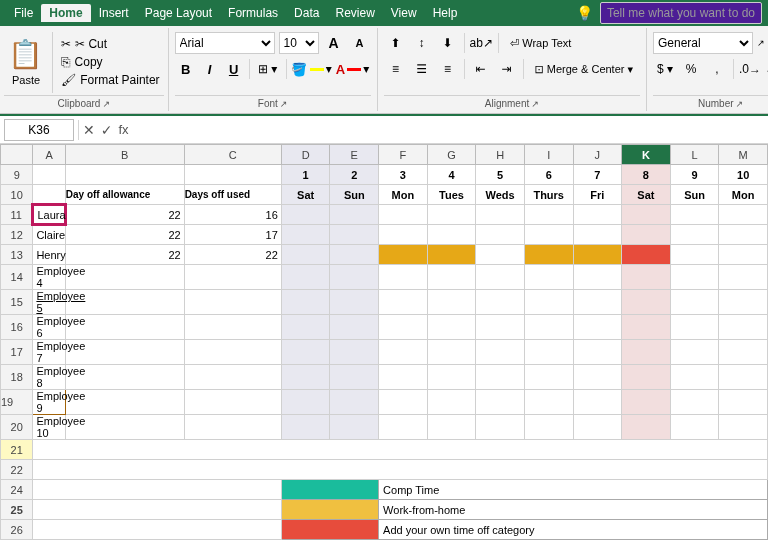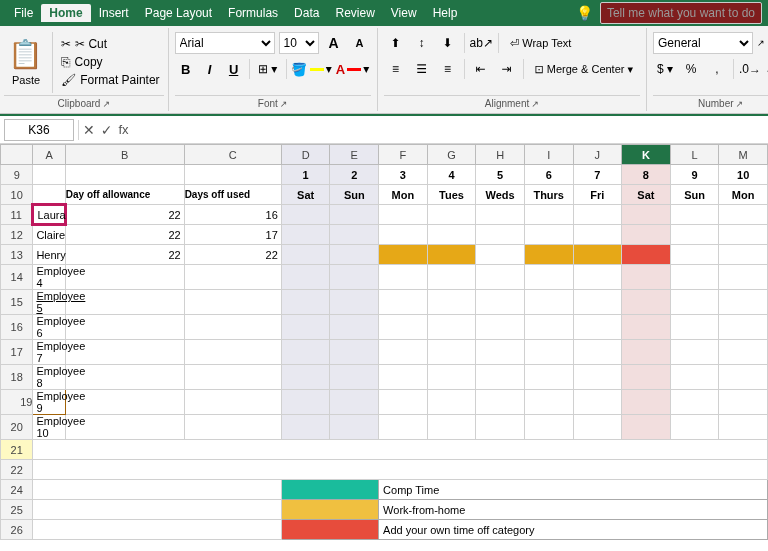--- a/index.html
+++ b/index.html
@@ -23,21 +23,21 @@
     .formula-input { flex: 1; height: 22px; border: none; font-size: 12px; outline: none; padding: 0 4px; }
 
     .ribbon-full { background: #f3f3f3; border-bottom: 2px solid #217346; }
     .menu-it { color: white; font-size: 12px; padding: 2px 8px; cursor: pointer; border-radius: 2px; }
     .menu-it.active-tab { background: #f3f3f3; color: #217346; font-weight: 600; border-radius: 2px 2px 0 0; }
 
     .ribbon-main { display: flex; align-items: stretch; background: #f3f3f3; padding: 2px 0; border-bottom: 1px solid #c8c8c8; min-height: 88px; }
     .rg-label { font-size: 10px; color: #555; text-align: center; padding: 2px 4px; border-top: 1px solid #d0d0d0; margin-top: 2px; display: flex; align-items: center; justify-content: center; gap: 2px; }
     .rg-label-expander { font-size: 9px; cursor: pointer; }
 
-    .search-bar { background: #7f1d1d; border: 1px solid #ccc; border-radius: 2px; height: 22px; padding: 0 6px; font-size: 12px; display: flex; align-items: center; gap: 4px; min-width: 160px; color: #999; cursor: text; }
+    .search-bar { background: #4c1d95; border: 1px solid #ccc; border-radius: 2px; height: 22px; padding: 0 6px; font-size: 12px; display: flex; align-items: center; gap: 4px; min-width: 160px; color: #999; cursor: text; }
     .lightbulb { color: #f5a623; font-size: 14px; }
   </style>
 </head>
 <body>
 
 <div style="background:#217346;">
   <div style="display:flex; align-items:center; height:26px; padding:0 6px;">
     <span class="menu-it">File</span>
     <span class="menu-it active-tab" style="background:#f3f3f3;color:#217346;font-weight:600;border-radius:2px 2px 0 0;">Home</span>
     <span class="menu-it">Insert</span>
@@ -397,21 +397,21 @@
         <td style="border:1px solid #d0d0d0;"></td>
         <td style="border:1px solid #d0d0d0;"></td>
         <td style="border:1px solid #d0d0d0;"></td>
         <td style="border:1px solid #d0d0d0;"></td>
         <td style="border:1px solid #d0d0d0;"></td>
         <td style="border:1px solid #d0d0d0;background:#f2dede;"></td>
         <td style="border:1px solid #d0d0d0;"></td>
         <td style="border:1px solid #d0d0d0;"></td>
       </tr>
       <tr style="height:20px;">
-        <td style="border:1px solid #d0d0d0;text-align:right;background:#f3f3f3;color:#444;">19</td>
+        <td style="border:1px solid #d0d0d0;text-align:left;background:#f3f3f3;color:#444;">19</td>
         <td style="border:1px solid #a16207;padding:0 3px;">Employee 9</td>
         <td style="border:1px solid #d0d0d0;"></td>
         <td style="border:1px solid #d0d0d0;"></td>
         <td style="border:1px solid #d0d0d0;background:#e8e8f0;"></td>
         <td style="border:1px solid #d0d0d0;background:#e8e8f0;"></td>
         <td style="border:1px solid #d0d0d0;"></td>
         <td style="border:1px solid #d0d0d0;"></td>
         <td style="border:1px solid #d0d0d0;"></td>
         <td style="border:1px solid #d0d0d0;"></td>
         <td style="border:1px solid #d0d0d0;"></td>
@@ -447,21 +447,21 @@
 
 
       <tr style="height:20px;">
         <td style="border:1px solid #d0d0d0;text-align:center;background:#f3f3f3;color:#444;">24</td>
         <td colspan="3" style="border:1px solid #d0d0d0;"></td>
         <td colspan="2" style="border:1px solid #aaa;background:#1abc9c;"></td>
         <td colspan="8" style="border:1px solid #aaa;padding:0 4px;font-size:11px;">Comp Time</td>
       </tr>
 
       <tr style="height:20px;">
-        <td style="border:1px solid #d0d0d0;text-align:center;background:#f3f3f3;color:#444;">25</td>
+        <td style="border:1px solid #d0d0d0;text-align:center;background:#f3f3f3;color:#444;font-weight:bold;">25</td>
         <td colspan="3" style="border:1px solid #d0d0d0;"></td>
         <td colspan="2" style="border:1px solid #aaa;background:#f0c040;"></td>
         <td colspan="8" style="border:1px solid #aaa;padding:0 4px;font-size:11px;">Work-from-home</td>
       </tr>
 
       <tr style="height:20px;">
         <td style="border:1px solid #d0d0d0;text-align:center;background:#f3f3f3;color:#444;">26</td>
         <td colspan="3" style="border:1px solid #d0d0d0;"></td>
         <td colspan="2" style="border:1px solid #aaa;background:#e74c3c;"></td>
         <td colspan="8" style="border:1px solid #aaa;padding:0 4px;font-size:11px;">Add your own time off category</td>

